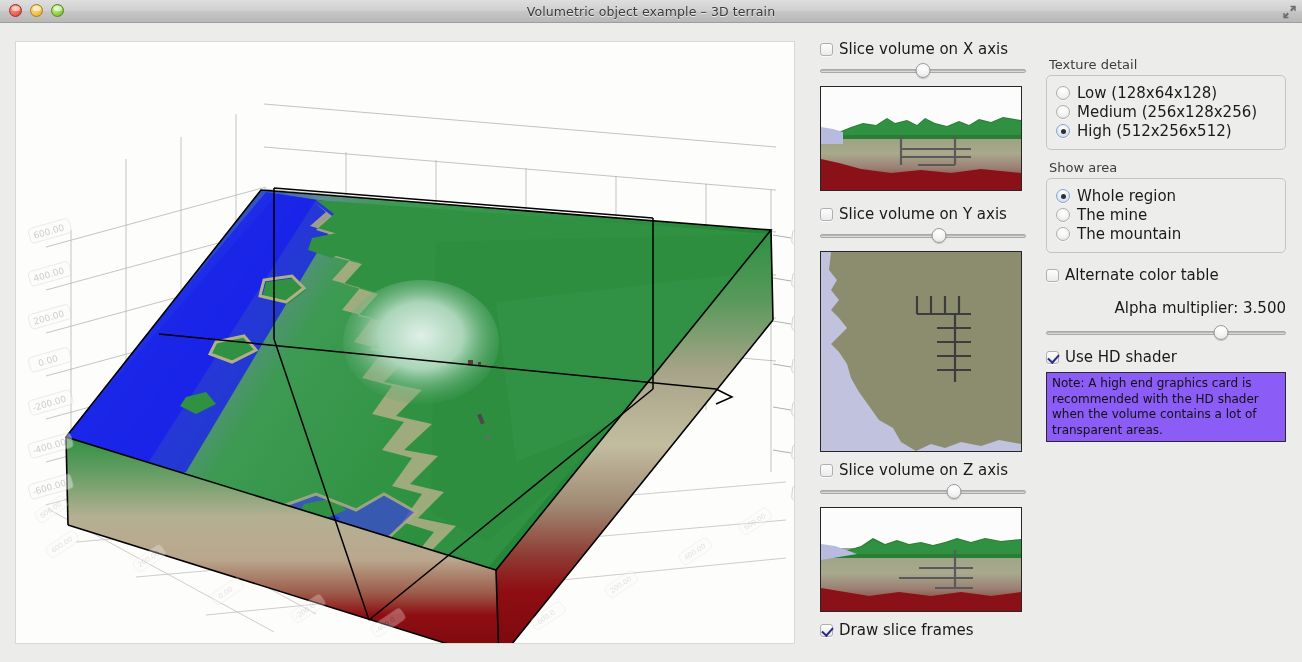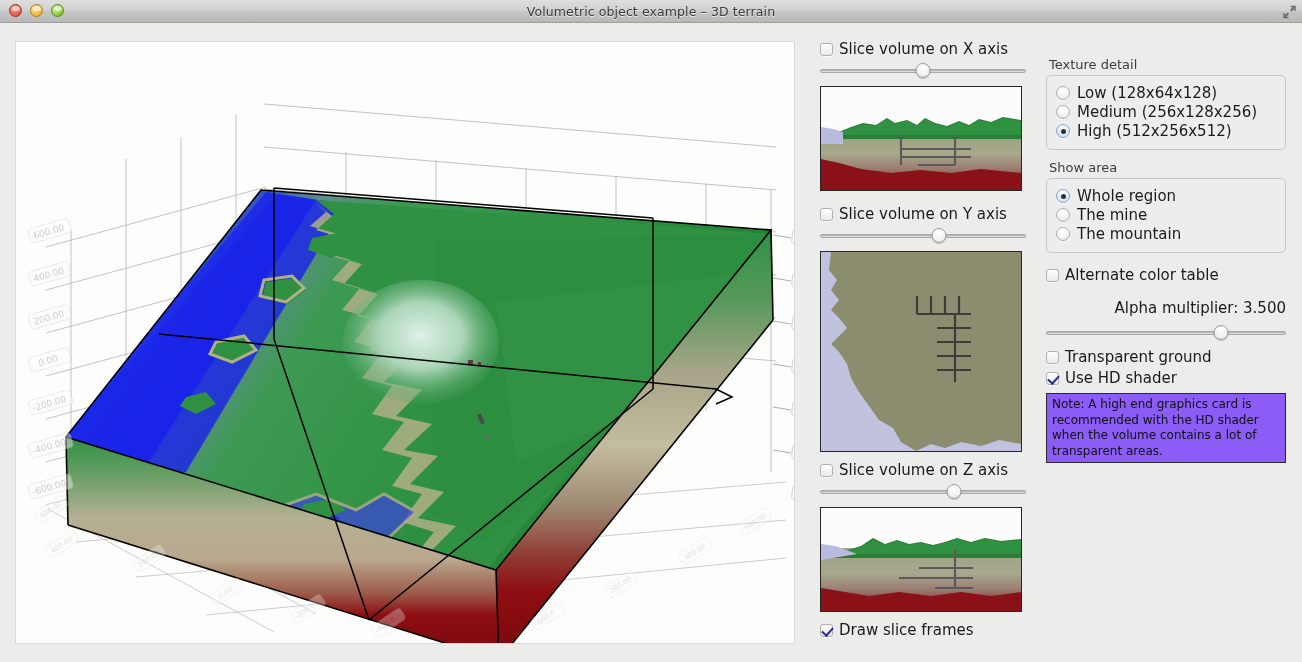--- a/index.html
+++ b/index.html
@@ -580,24 +580,20 @@
 
     <div style="margin-top:15px">
       <div class="lbl">Alpha multiplier: 3.500</div>
       <div class="slider" style="margin-top:8px">
         <div class="track"></div>
         <div class="knob" style="left:73%"></div>
       </div>
     </div>
 
     <div class="row" style="margin-top:3px">
-      <div class="cb"></div>
-      <span class="lbl">Transparent ground</span>
-    </div>
-    <div class="row" style="margin-top:3px">
       <div class="cb checked"></div>
       <span class="lbl">Use HD shader</span>
     </div>
 
     <div class="note">Note: A high end graphics card is recommended with the HD shader when the volume contains a lot of transparent areas.</div>
   </div>
 
 </div>
 
 </body></html>

